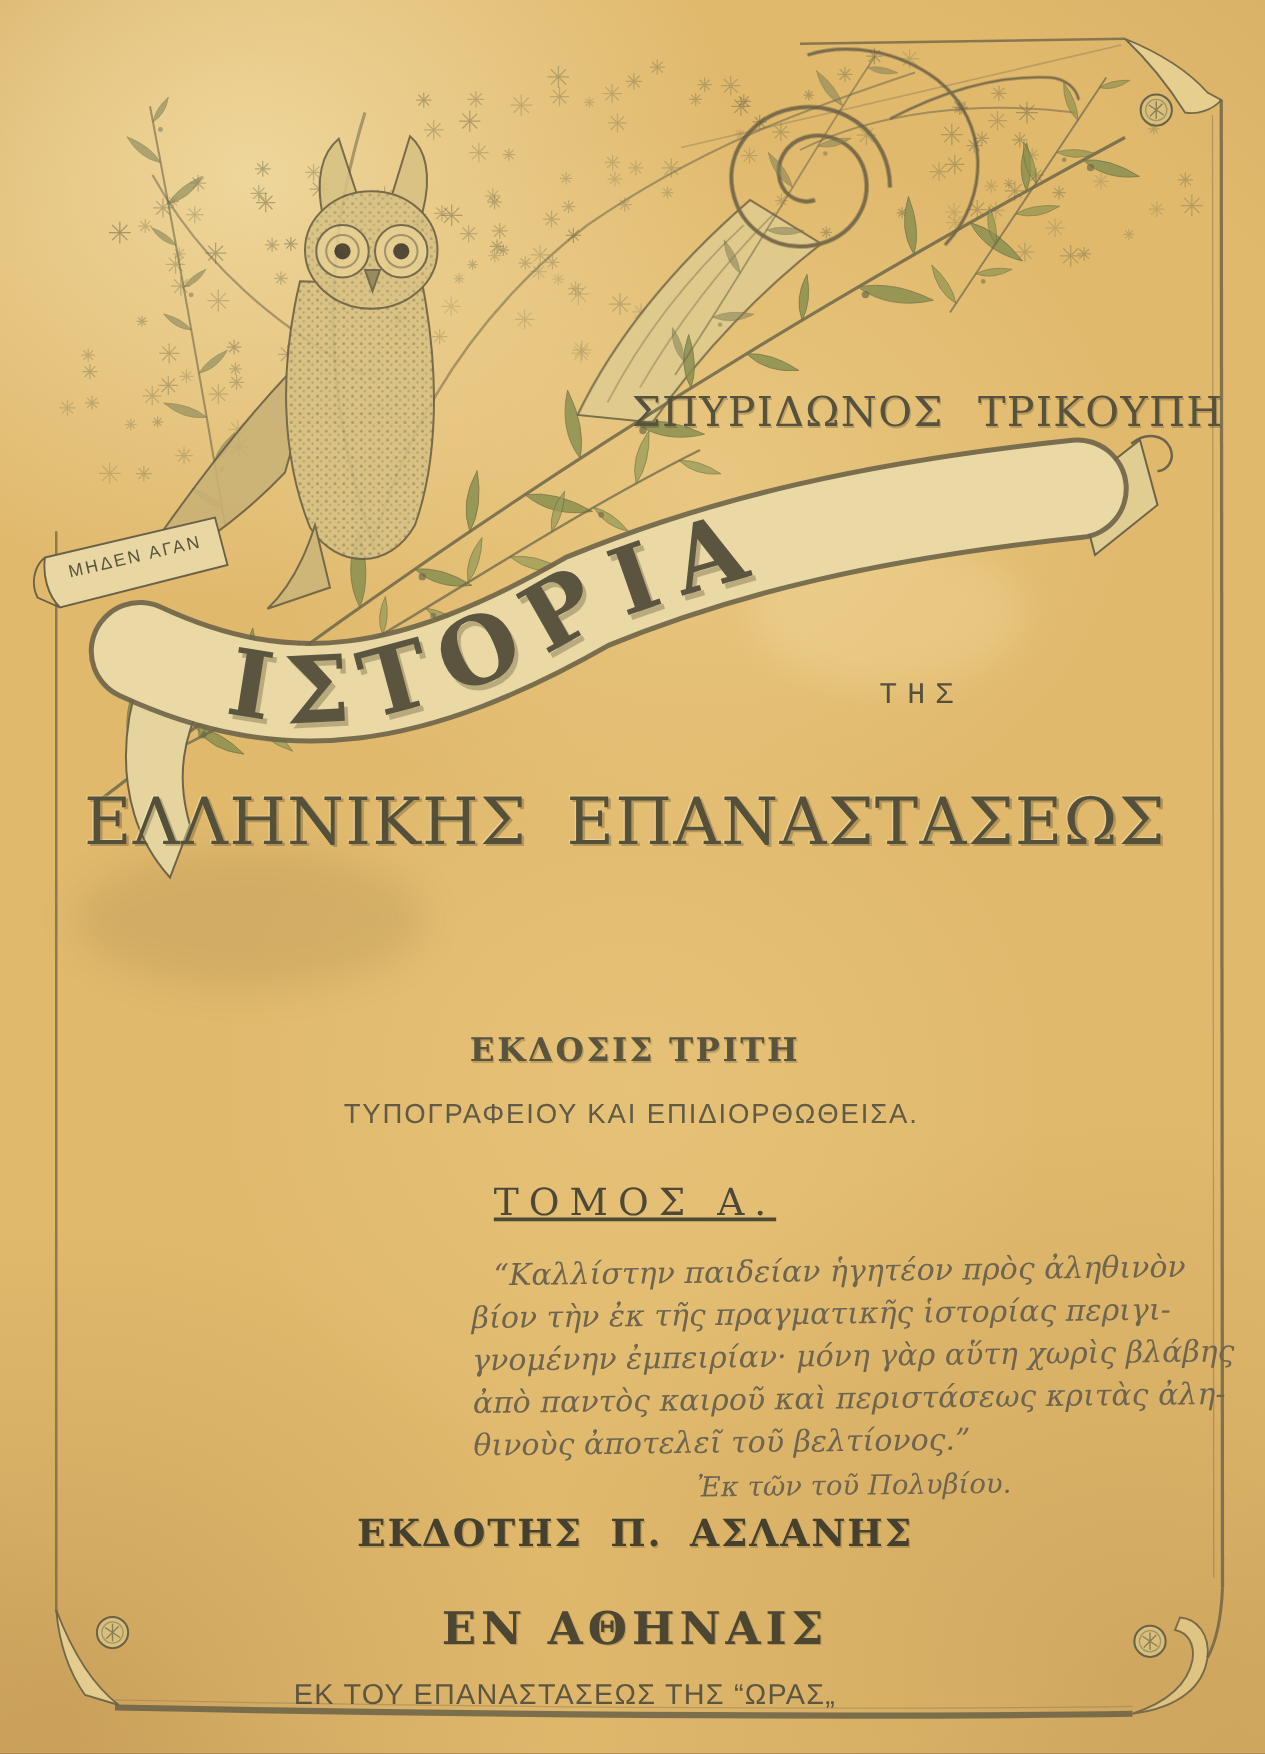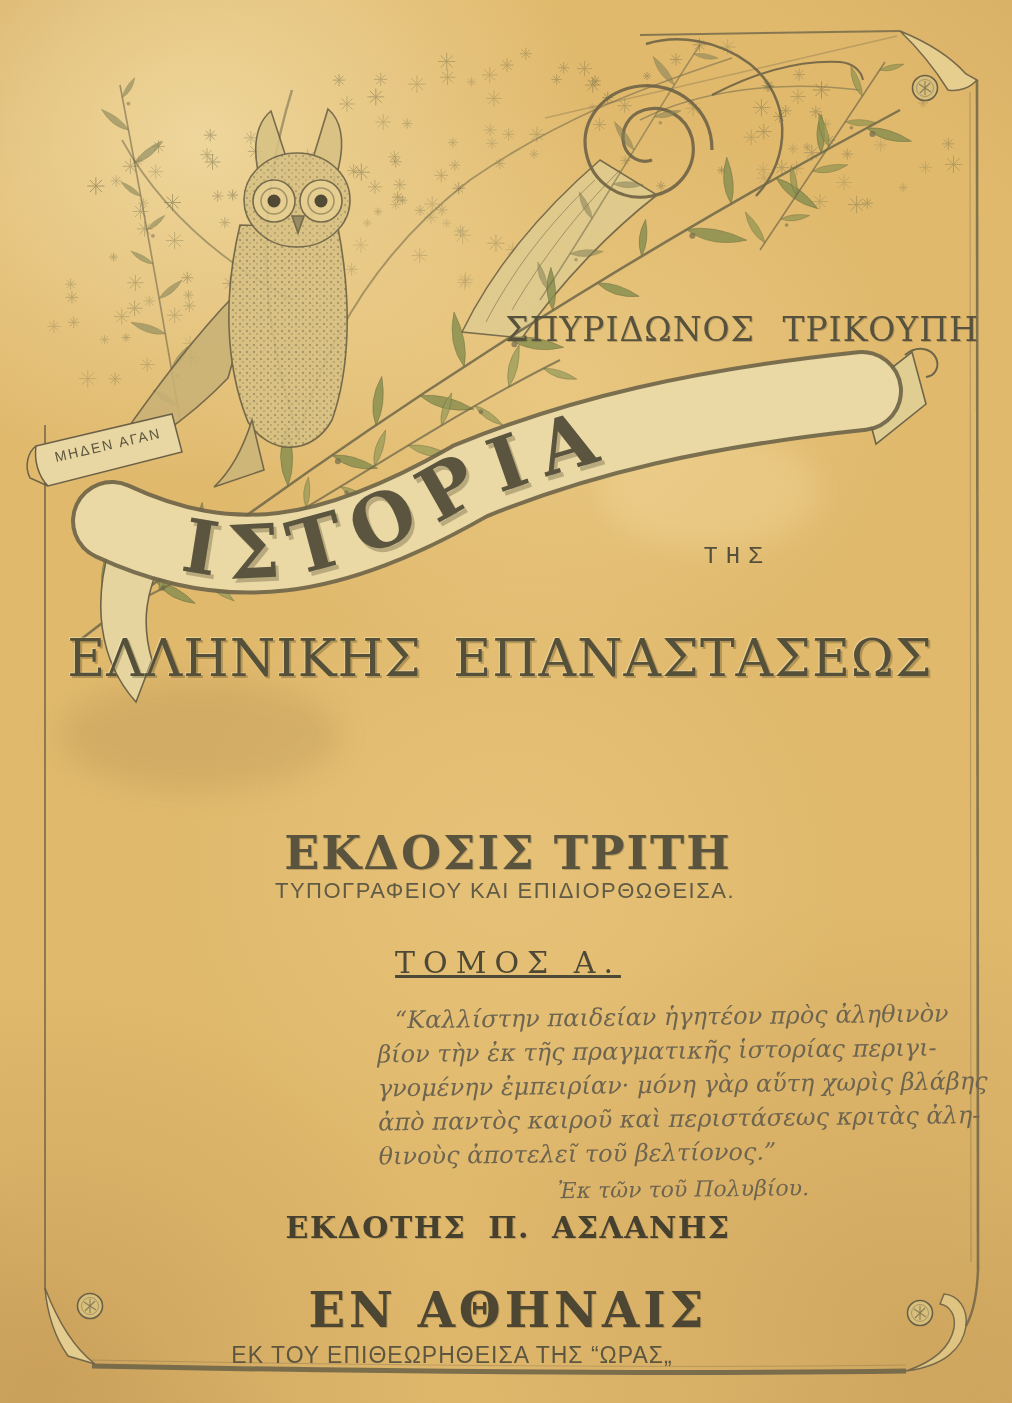--- a/index.html
+++ b/index.html
@@ -17,33 +17,33 @@
   }
   svg{position:absolute; left:0; top:0;}
   .stain{position:absolute; border-radius:50%; filter:blur(14px); pointer-events:none;}
   .txt{position:absolute; white-space:nowrap; transform:translateX(-50%);}
   .author{top:310px; left:742px; font-size:33px; letter-spacing:1px; word-spacing:16px;
           color:#57523e; text-shadow:1px 1px 0 rgba(60,52,30,.25);}
   .article{top:543px; left:737px; font-size:24px; letter-spacing:8px; color:#55503c;font-family:Liberation Mono, monospace;}
   .main-title{top:628px; left:500px; font-size:52px; font-weight:normal; letter-spacing:1px;
           word-spacing:14px; color:#55503a;
           text-shadow:2px 2px 0 rgba(74,64,38,.30), -1px -1px 0 rgba(255,246,210,.35);}
-  .edition{top:826px; left:508px; font-size:46px; font-weight:bold; letter-spacing:2px;
+  .edition{top:826px; left:508px; font-size:26px; font-weight:bold; letter-spacing:2px;
           color:#5a543e; text-shadow:1px 1px 0 rgba(70,60,35,.25);}
   .edition-note{top:878px; left:505px; font-family:"Liberation Sans",sans-serif; font-size:22px;
           letter-spacing:1.5px; color:#615b46;}
   .volume{top:945px; left:508px; font-size:30px; letter-spacing:8px; color:#4e4936;text-decoration:underline;}
   .epigraph{position:absolute; top:1000px; left:378px; width:562px; transform:rotate(-0.7deg);
           font-style:italic; font-size:24px; line-height:34px; color:#6e6550;}
   .epigraph .l{white-space:nowrap;}
   .epigraph .indent{padding-left:18px;}
   .epigraph .attr{text-align:right; padding-right:132px; font-size:22px; padding-top:3px;}
   .publisher{top:1210px; left:508px; font-size:30px; font-weight:bold; letter-spacing:1.5px;
           word-spacing:10px; color:#46412f; text-shadow:1px 1px 0 rgba(60,52,30,.2);}
-  .place{top:1282px; left:508px; font-size:48px; font-weight:bold; letter-spacing:4px;
+  .place{top:1282px; left:508px; font-size:36px; font-weight:bold; letter-spacing:4px;
           color:#4c4633; text-shadow:1px 1px 0 rgba(60,52,30,.22);}
   .printer{top:1342px; left:452px; font-family:"Liberation Sans",sans-serif; font-size:23px;
           letter-spacing:1px; color:#5c5641;}
 </style>
 </head>
 <body>
 
 <div id="cover">
 
   <div class="stain" style="left:60px;top:680px;width:280px;height:110px;background:rgba(128,98,48,.14);"></div>
@@ -409,14 +409,14 @@
     <div class="l indent">“Καλλίστην παιδείαν ἡγητέον πρὸς ἀληθινὸν</div>
     <div class="l">βίον τὴν ἐκ τῆς πραγματικῆς ἱστορίας περιγι-</div>
     <div class="l">γνομένην ἐμπειρίαν· μόνη γὰρ αὕτη χωρὶς βλάβης</div>
     <div class="l">ἀπὸ παντὸς καιροῦ καὶ περιστάσεως κριτὰς ἀλη-</div>
     <div class="l">θινοὺς ἀποτελεῖ τοῦ βελτίονος.”</div>
     <div class="l attr">Ἐκ τῶν τοῦ Πολυβίου.</div>
   </div>
 
   <div class="txt publisher">ΕΚΔΟΤΗΣ Π. ΑΣΛΑΝΗΣ</div>
   <div class="txt place">ΕΝ ΑΘΗΝΑΙΣ</div>
-  <div class="txt printer">ΕΚ ΤΟΥ ΕΠΙΘΕΩΡΗΘΕΙΣΑ ΤΗΣ “ΩΡΑΣ„</div>
+  <div class="txt printer">ΕΚ ΤΟΥ ΕΠΑΝΑΣΤΑΣΕΩΣ ΤΗΣ “ΩΡΑΣ„</div>
 </div>
 
 </body></html>

